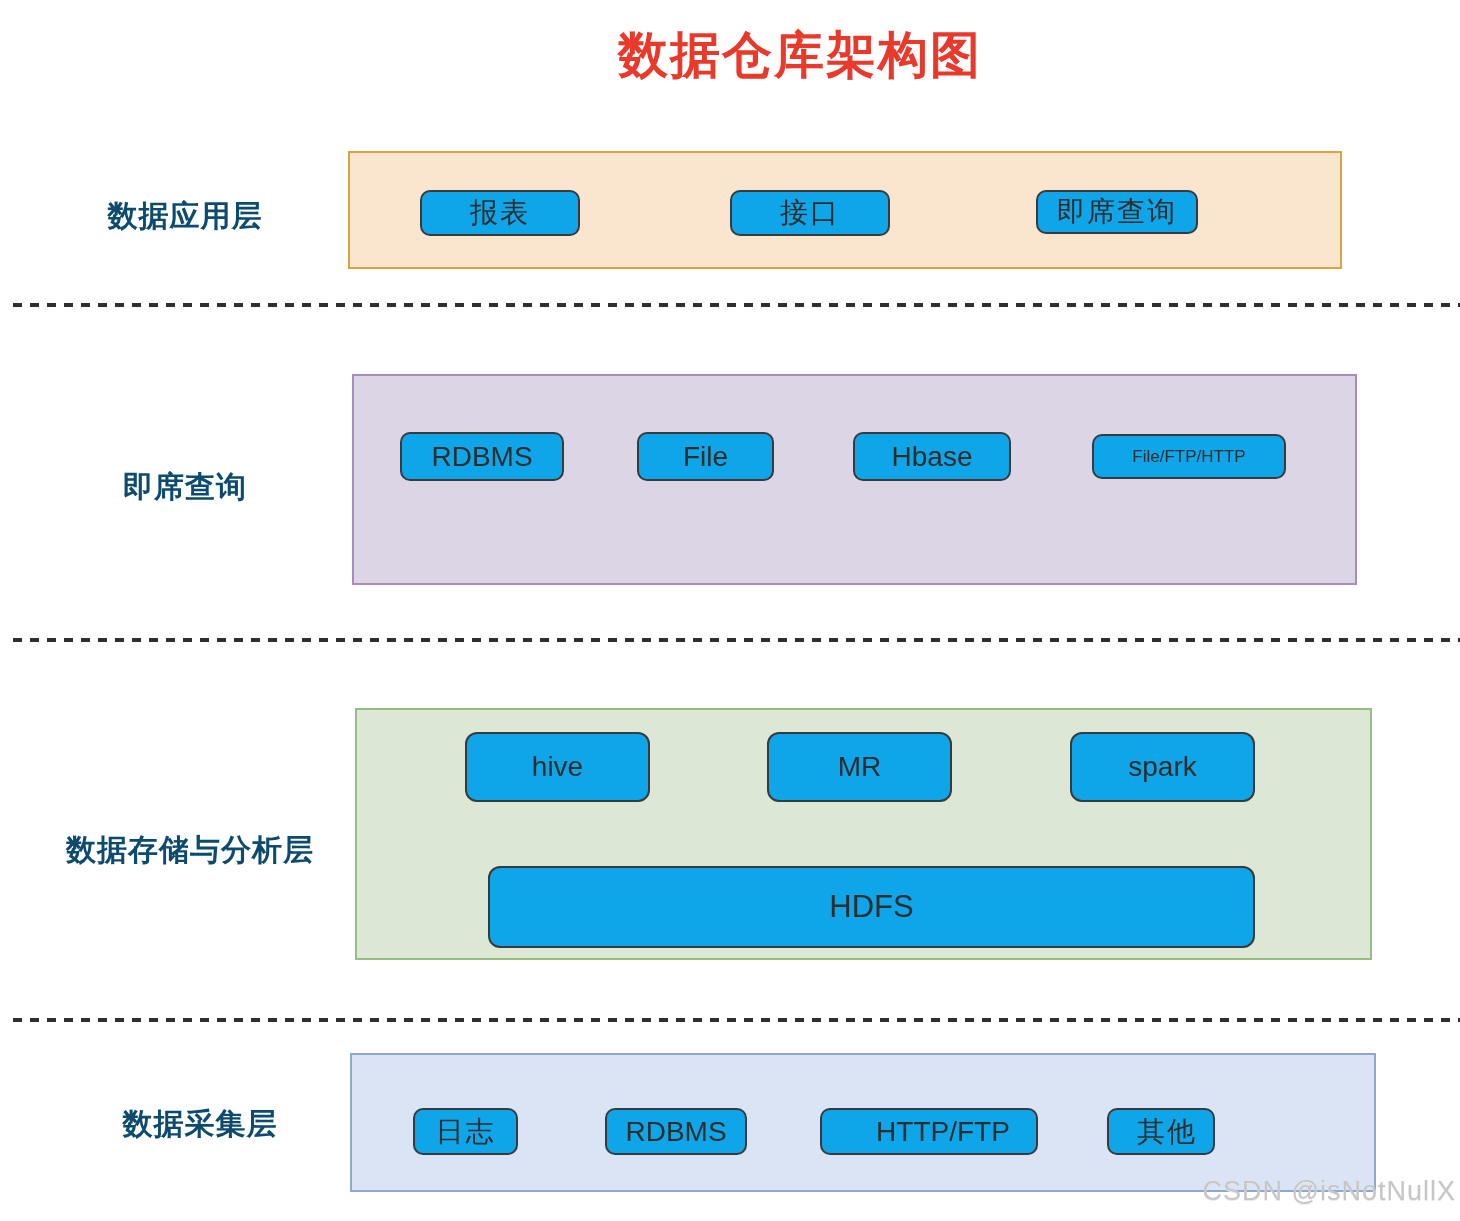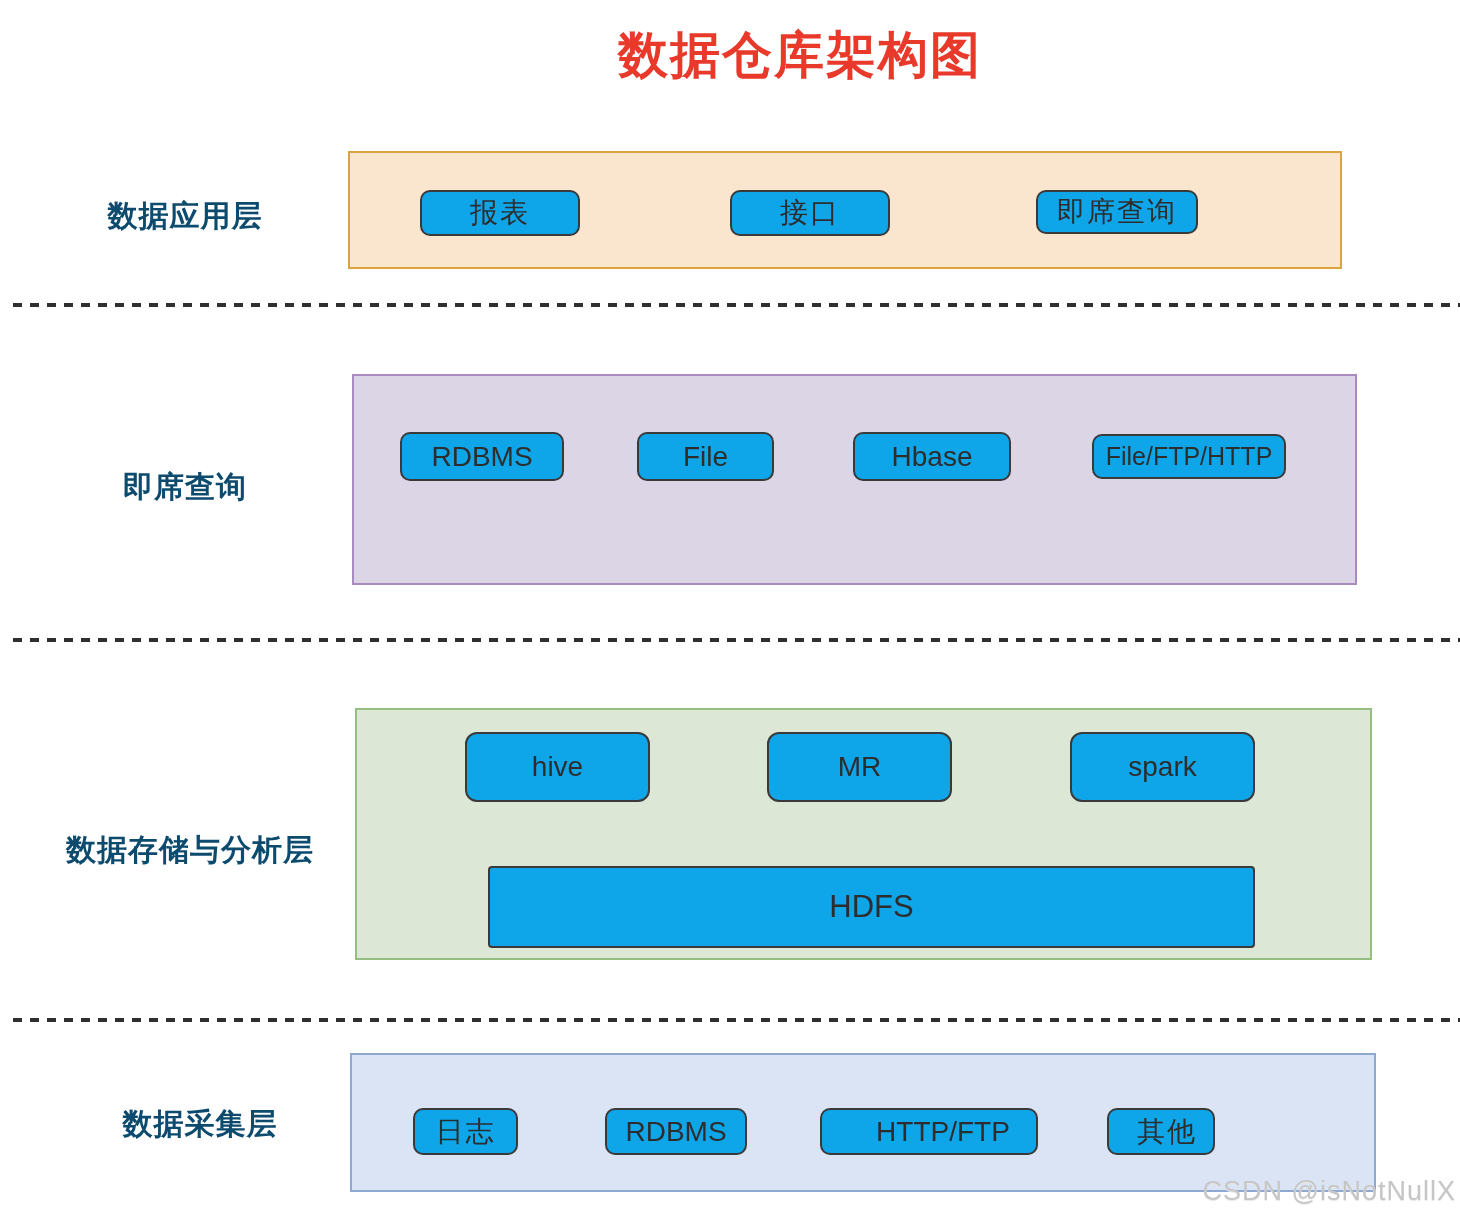--- a/index.html
+++ b/index.html
@@ -19,21 +19,21 @@
   .band-app{left:348px;top:151px;width:994px;height:118px;background:#fae5cf;border-color:#dba43e;}
   .band-share{left:352px;top:374px;width:1005px;height:211px;background:#dcd5e6;border-color:#a98bc0;}
   .band-storage{left:355px;top:708px;width:1017px;height:252px;background:#dce8d5;border-color:#94be82;}
   .band-collect{left:350px;top:1053px;width:1026px;height:139px;background:#dae4f5;border-color:#8fa8d0;}
   .node{
     background:#0ea5e9;border:2px solid #3a3a3a;border-radius:10px;box-sizing:border-box;
     display:flex;align-items:center;justify-content:center;
     font-size:28px;color:#2d2d2d;
   }
   .node.cn{letter-spacing:2px;}
-  .node.small{font-size:25px;letter-spacing:0;}
+  .node.small{font-size:17px;letter-spacing:0;}
   .node.big{font-size:31px;}
   .dash{
     left:13px;width:1447px;height:4px;
     background:repeating-linear-gradient(to right,#2f2f2f 0 9px,transparent 9px 17px);
   }
   .watermark{
     right:4px;top:1176px;font-size:27px;color:#c6c6c6;letter-spacing:1px;
     text-shadow:0 1px 0 #e9e9e9;
   }
 </style>
@@ -57,21 +57,21 @@
 <div class="abs node" style="left:853px;top:432px;width:158px;height:49px;">Hbase</div>
 <div class="abs node small" style="left:1092px;top:434px;width:194px;height:45px;">File/FTP/HTTP</div>
 
 <div class="abs dash" style="top:638px;"></div>
 
 <div class="abs layer-label" style="left:40px;top:830px;width:300px;">数据存储与分析层</div>
 <div class="abs band band-storage"></div>
 <div class="abs node" style="left:465px;top:732px;width:185px;height:70px;border-radius:12px;">hive</div>
 <div class="abs node" style="left:767px;top:732px;width:185px;height:70px;border-radius:12px;">MR</div>
 <div class="abs node" style="left:1070px;top:732px;width:185px;height:70px;border-radius:12px;">spark</div>
-<div class="abs node big" style="left:488px;top:866px;width:767px;height:82px;border-radius:4px;">HDFS</div>
+<div class="abs node big" style="left:488px;top:866px;width:767px;height:82px;border-radius:12px;">HDFS</div>
 
 <div class="abs dash" style="top:1018px;"></div>
 
 <div class="abs layer-label" style="left:105px;top:1104px;width:190px;">数据采集层</div>
 <div class="abs band band-collect"></div>
 <div class="abs node cn" style="left:413px;top:1108px;width:105px;height:47px;">日志</div>
 <div class="abs node" style="left:605px;top:1108px;width:142px;height:47px;">RDBMS</div>
 <div class="abs node" style="left:820px;top:1108px;width:218px;height:47px;padding-left:28px;">HTTP/FTP</div>
 <div class="abs node cn" style="left:1107px;top:1108px;width:108px;height:47px;padding-left:12px;">其他</div>
 

